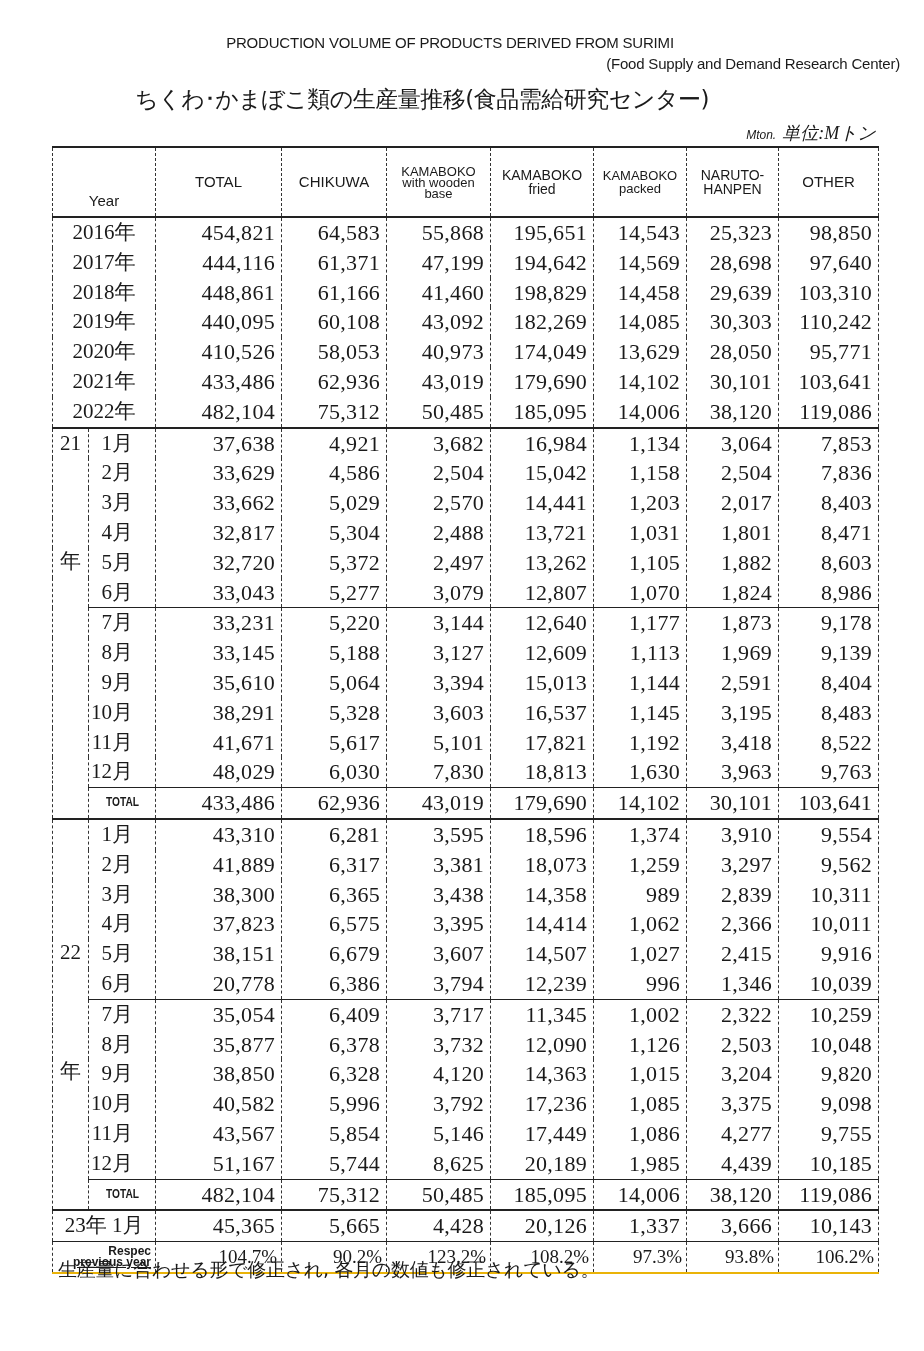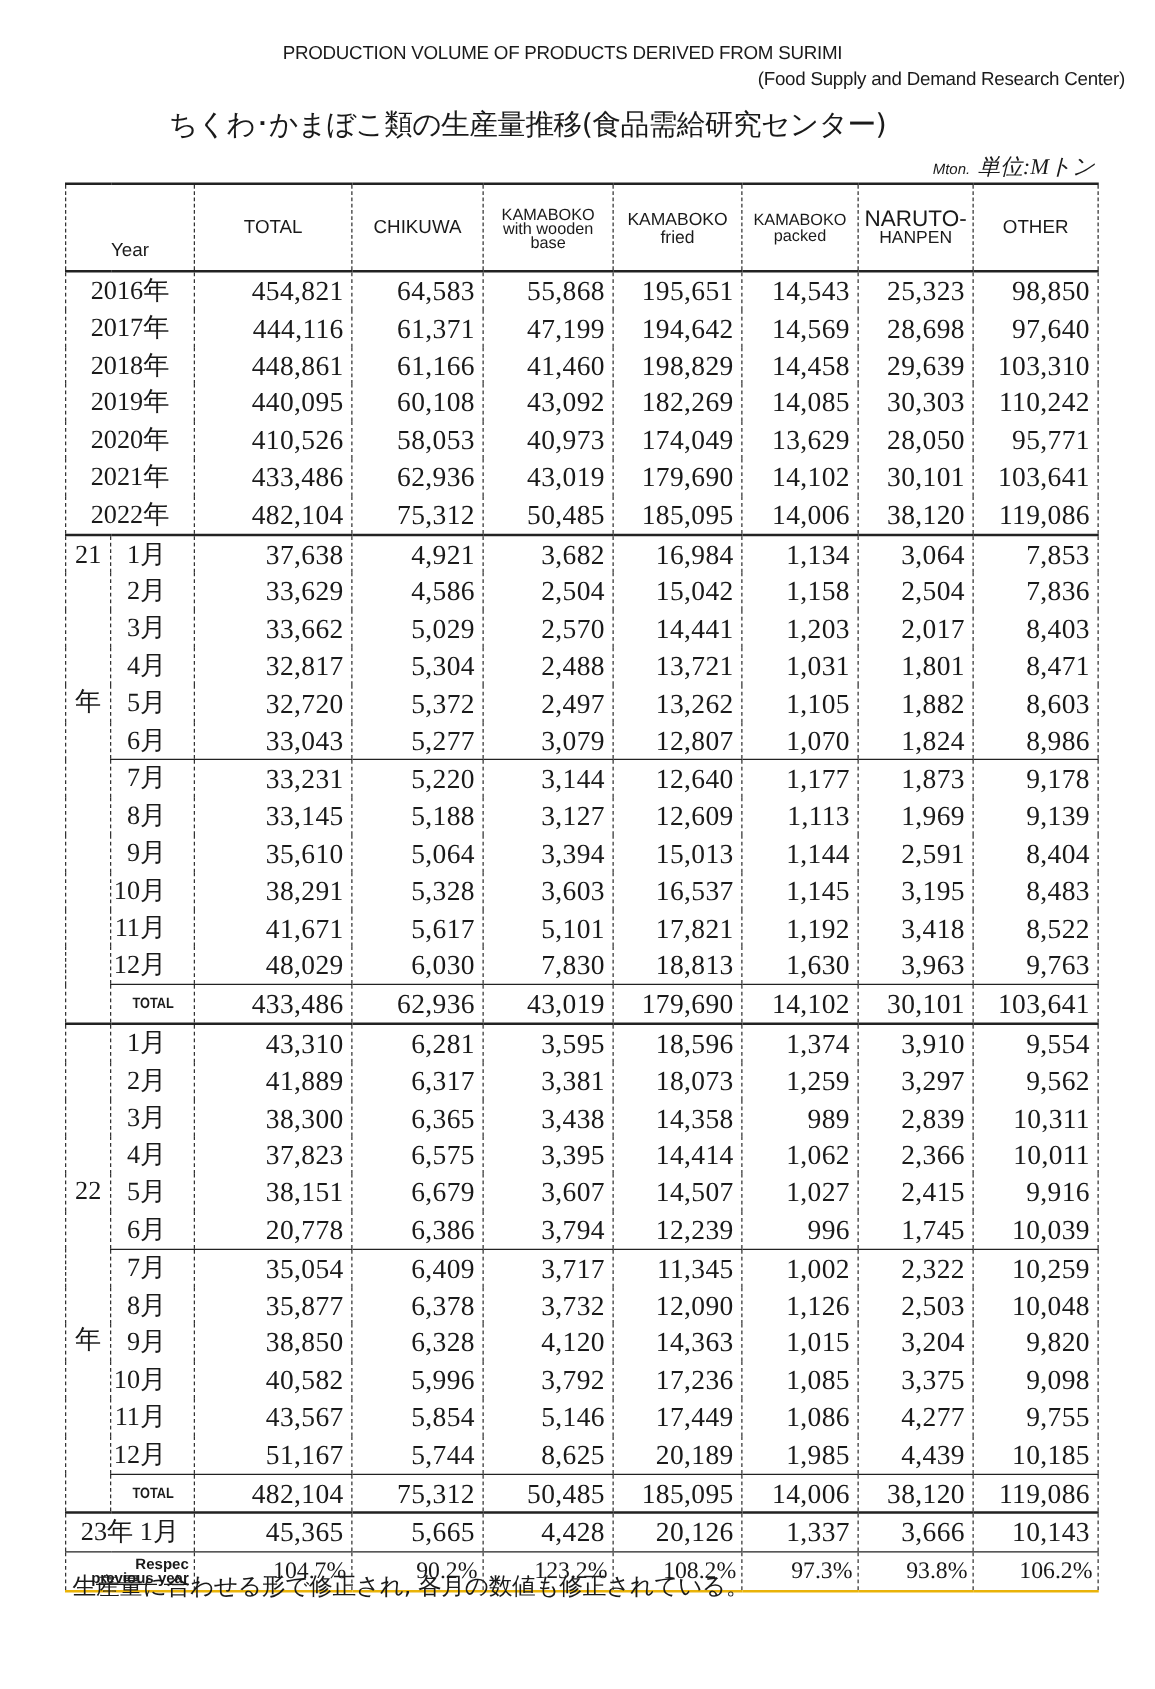--- a/index.html
+++ b/index.html
@@ -62,21 +62,21 @@
       </th>
       <th>
         <span class="small" style="font-size:14px;line-height:14px">KAMABOKO</span>
         <span class="small" style="font-size:14px;line-height:14px">fried</span>
       </th>
       <th>
         <span class="small" style="line-height:13px">KAMABOKO</span>
         <span class="small" style="line-height:13px">packed</span>
       </th>
       <th>
-        <span class="small" style="font-size:18px;line-height:14px">NARUTO-</span>
+        <span class="small" style="font-size:14px;line-height:14px">NARUTO-</span>
         <span class="small" style="font-size:14px;line-height:14px">HANPEN</span>
       </th>
       <th>OTHER</th>
     </tr>
   </thead>
   <tbody id="tbody">
       <tr>
         <td class="yr" colspan="2">2016年</td>
         <td class="num">454,821</td>
         <td class="num">64,583</td>
@@ -334,21 +334,21 @@
         <td class="num">2,415</td>
         <td class="num">9,916</td>
       </tr>
       <tr>
         <td class="mo">6月</td>
         <td class="num">20,778</td>
         <td class="num">6,386</td>
         <td class="num">3,794</td>
         <td class="num">12,239</td>
         <td class="num">996</td>
-        <td class="num">1,745</td>
+        <td class="num">1,346</td>
         <td class="num">10,039</td>
       </tr>
       <tr class="sep-top">
         <td class="mo">7月</td>
         <td class="num">35,054</td>
         <td class="num">6,409</td>
         <td class="num">3,717</td>
         <td class="num">11,345</td>
         <td class="num">1,002</td>
         <td class="num">2,322</td>

